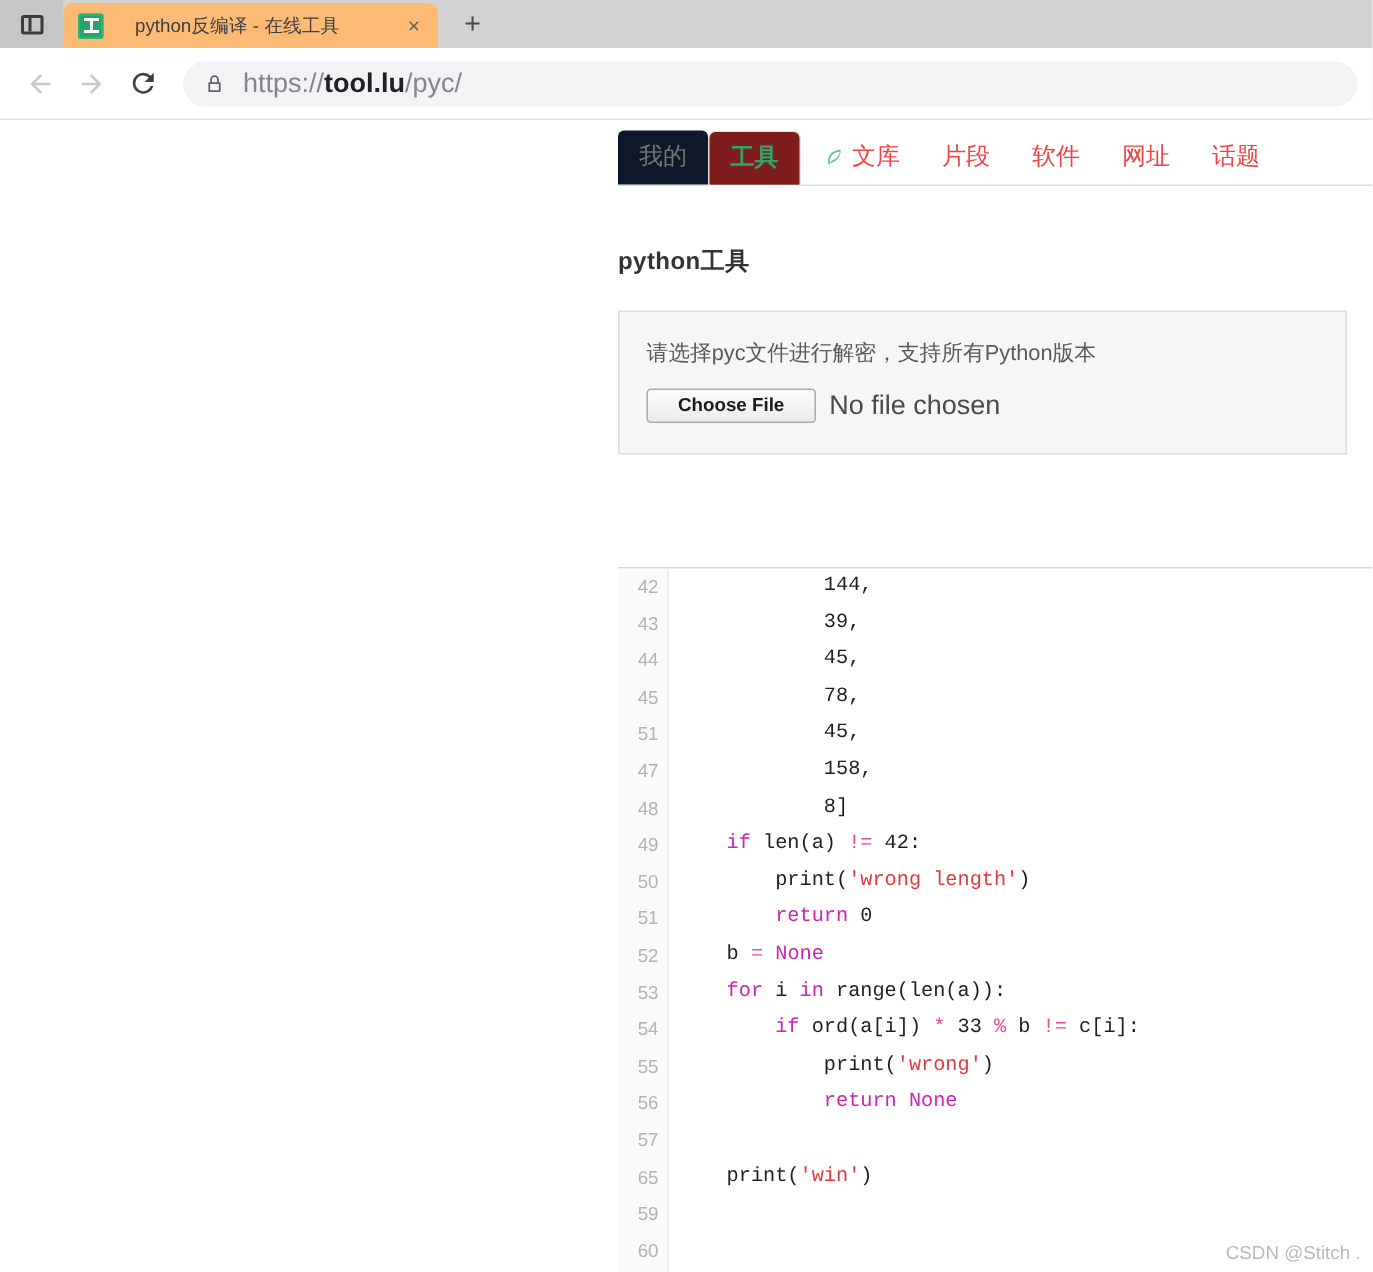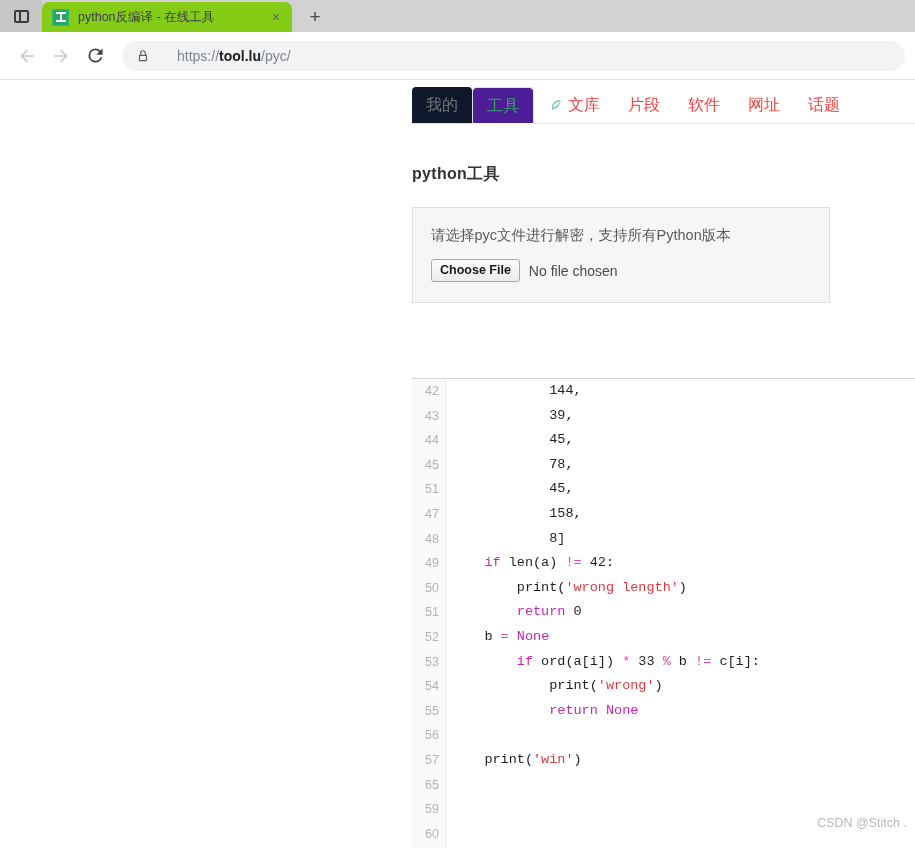--- a/index.html
+++ b/index.html
@@ -58,26 +58,27 @@
     left: 3px; top: 0; bottom: 0;
     width: 2px;
     background: #3b3b3b;
   }
   .tab {
     position: relative;
     z-index: 1;
     height: 30px;
     display: flex;
     align-items: center;
-    background: #84cc16;
+    background: #fdba74;
     border-top-left-radius: 7px;
     border-top-right-radius: 7px;
     padding: 0 6px 0 10px;
     min-width: 250px;
     box-sizing: border-box;
+    gap: 12px;
   }
   .favicon {
     width: 17px;
     height: 17px;
     background: #27a567;
     border-radius: 2px;
     margin-right: 9px;
     flex: 0 0 auto;
     position: relative;
     box-shadow: inset 0 0 0 1.5px #2fb673;
@@ -164,25 +165,24 @@
     padding: 0 14px;
     margin-left: 10px;
     box-sizing: border-box;
   }
   .lock-icon {
     margin-right: 12px;
     display: flex;
     align-items: center;
   }
   .url-text {
-    font-size: 14px;
+    font-size: 18px;
     color: #80868b;
     font-family: "Liberation Sans", sans-serif;
     white-space: nowrap;
-    margin-left: 15px;
   }
   .url-text .host { color: #202124; font-weight: bold; }
 
   
   .viewport {
     position: relative;
     width: 915px;
     height: 768px;
     background: #ffffff;
     overflow: hidden;
@@ -211,42 +211,42 @@
     height: 36px;
     line-height: 36px;
     white-space: nowrap;
     position: relative;
     display: flex;
     align-items: center;
     box-sizing: border-box;
   }
   .nav-tab.muted { color: #6d7a74; background: #0f172a; border-radius: 4px 4px 0 0;}
   .nav-tab.active {
-    background: #4c1d95;
+    background: #7f1d1d;
     border: 1px solid #e0e0e0;
     border-bottom: 1px solid #ffffff;
     border-radius: 5px 5px 0 0;
     margin-bottom: -1px;
     color: #2fa568;
-    font-weight: normal;
+    font-weight: bold;
     height: 37px;
   }
   .nav-tab .tabicon { margin-right: 5px; display: inline-flex; }
 
   .page-title {
     font-size: 16px;
     font-weight: bold;
     color: #333333;
     margin: 40px 0 0 0;
     letter-spacing: 0.3px;
   }
 
   .tool-panel {
     margin-top: 22px;
-    width: 418px;
+    width: 486px;
     border: 1px solid #dedede;
     background: #f6f6f6;
     box-sizing: border-box;
   }
   .panel-hint {
     font-size: 14.5px;
     color: #5a5a5a;
     padding: 18px 18px 0 18px;
   }
   .file-row {
@@ -254,26 +254,26 @@
     display: flex;
     align-items: center;
   }
   .choose-file {
     font-size: 12.5px;
     font-family: "Liberation Sans", sans-serif;
     color: #1a1a1a;
     background: linear-gradient(#fbfbfb, #ececec);
     border: 1px solid #a9a9a9;
     border-radius: 3px;
-    padding: 2px 8px;
+    padding: 2px 20px;
     font-weight: bold;
     line-height: 17px;
   }
   .no-file {
-    font-size: 14px;
+    font-size: 18px;
     color: #4a4a4a;
     margin-left: 9px;
   }
 
   
   .code-wrap {
     position: absolute;
     left: 412px;
     top: 298px;
     width: 503px;
@@ -314,21 +314,21 @@
     color: #1f1f1f;
   }
   .kw   { color: #c925b0; }
   .str  { color: #e0393e; }
   .num  { color: #1f1f1f; }
   .op   { color: #e8499a; }
 
   .watermark {
     position: absolute;
     right: 8px;
-    bottom: 18px;
+    bottom: 6px;
     font-size: 12.5px;
     color: #b9b9b9;
     font-family: "Liberation Sans", sans-serif;
   }
 </style>
 </head>
 <body>
 
 <div class="browser-chrome">
 
@@ -444,20 +444,21 @@
           <div><span class="num">            39,</span></div>
           <div><span class="num">            45,</span></div>
           <div><span class="num">            78,</span></div>
           <div><span class="num">            45,</span></div>
           <div><span class="num">            158,</span></div>
           <div><span class="num">            8]</span></div>
           <div><span>    </span><span class="kw">if</span><span> len(a) </span><span class="op">!=</span><span> 42:</span></div>
           <div><span>        print(</span><span class="str">'wrong length'</span><span>)</span></div>
           <div><span>        </span><span class="kw">return</span><span> 0</span></div>
           <div><span>    b </span><span class="op">=</span><span> </span><span class="kw">None</span></div>
+          <div><span>    </span><span class="kw">for</span><span> i </span><span class="kw">in</span><span> range(len(a)):</span></div>
           <div><span>        </span><span class="kw">if</span><span> ord(a[i]) </span><span class="op">*</span><span> 33 </span><span class="op">%</span><span> b </span><span class="op">!=</span><span> c[i]:</span></div>
           <div><span>            print(</span><span class="str">'wrong'</span><span>)</span></div>
           <div><span>            </span><span class="kw">return</span><span> </span><span class="kw">None</span></div>
           <div><span></span></div>
           <div><span>    print(</span><span class="str">'win'</span><span>)</span></div>
           <div><span></span></div>
         </div>
     </div>
   </div>
 

